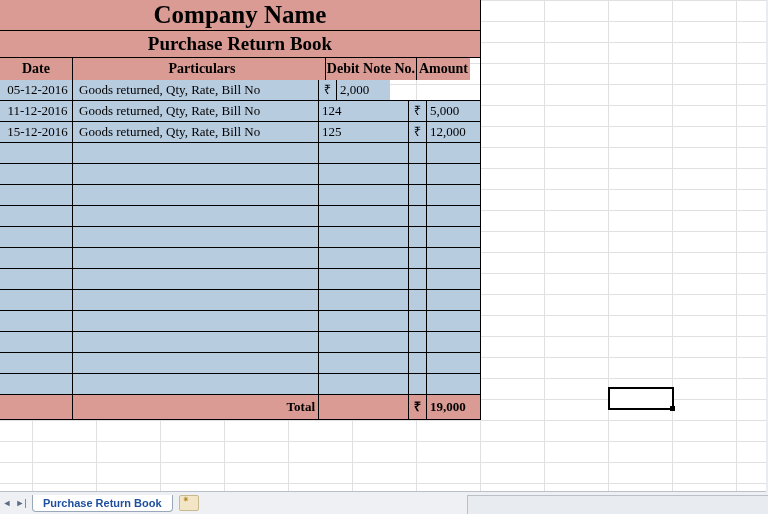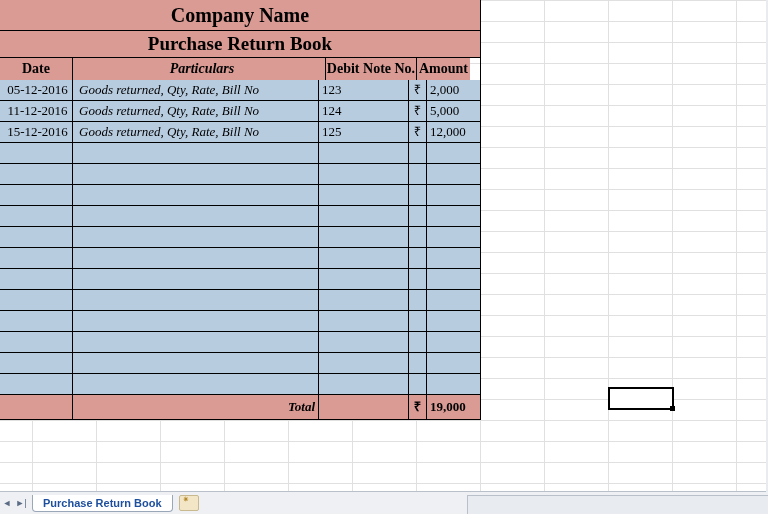--- a/index.html
+++ b/index.html
@@ -34,38 +34,38 @@
   .row {
     display: flex;
     border-top: 1px solid #000;
   }
   .row:first-child { border-top: none; }
   .hdr {
     background: #d99b94;
     font-weight: bold;
     text-align: center;
   }
-  .hdr1 { font-size: 20px; height: 30px; line-height: 30px; }
+  .hdr1 { font-size: 25px; height: 30px; line-height: 30px; }
   .hdr2 { font-size: 19px; height: 26px; line-height: 26px; }
   .colhdr { font-size: 14px; height: 22px; line-height: 22px; border-left: 1px solid #000; }
   .colhdr:first-child { border-left: none; }
   .cell {
     border-left: 1px solid #000;
     font-size: 13px;
     height: 20px;
     line-height: 20px;
     background: #b8cce0;
     padding: 0 3px;
     box-sizing: border-box;
     overflow: hidden;
     white-space: nowrap;
   }
   .cell:first-child { border-left: none; padding-left: 6px; }
   .c-date { width: 72px; text-align: center; }
-  .c-part { width: 246px; padding-left: 6px; font-style: italic; }
+  .c-part { width: 246px; padding-left: 6px; }
   .c-debit { width: 90px; }
   .c-amt-sym { width: 18px; text-align: center; }
   .c-amt-val { width: 54px; text-align: right; padding-right: 24px; }
   .total-row .cell { background: #d99b94; font-weight: bold; height: 24px; line-height: 24px; }
   .total-row .c-part { text-align: right; }
   .full { width: 100%; }
   .selected-cell {
     position: absolute;
     top: 387px;
     left: 608px;
@@ -157,21 +157,20 @@
     <div class="row">
       <div class="hdr colhdr c-date">Date</div>
       <div class="hdr colhdr c-part">Particulars</div>
       <div class="hdr colhdr c-debit">Debit Note No.</div>
       <div class="hdr colhdr" style="width:53px">Amount</div>
     </div>
     <div id="data-rows">
         <div class="row">
           <div class="cell c-date">05-12-2016</div>
           <div class="cell c-part">Goods returned, Qty, Rate, Bill No</div>
-          <div class="cell c-debit">123</div>
           <div class="cell c-amt-sym">₹</div>
           <div class="cell c-amt-val">2,000</div>
         </div>
         <div class="row">
           <div class="cell c-date">11-12-2016</div>
           <div class="cell c-part">Goods returned, Qty, Rate, Bill No</div>
           <div class="cell c-debit">124</div>
           <div class="cell c-amt-sym">₹</div>
           <div class="cell c-amt-val">5,000</div>
         </div>

